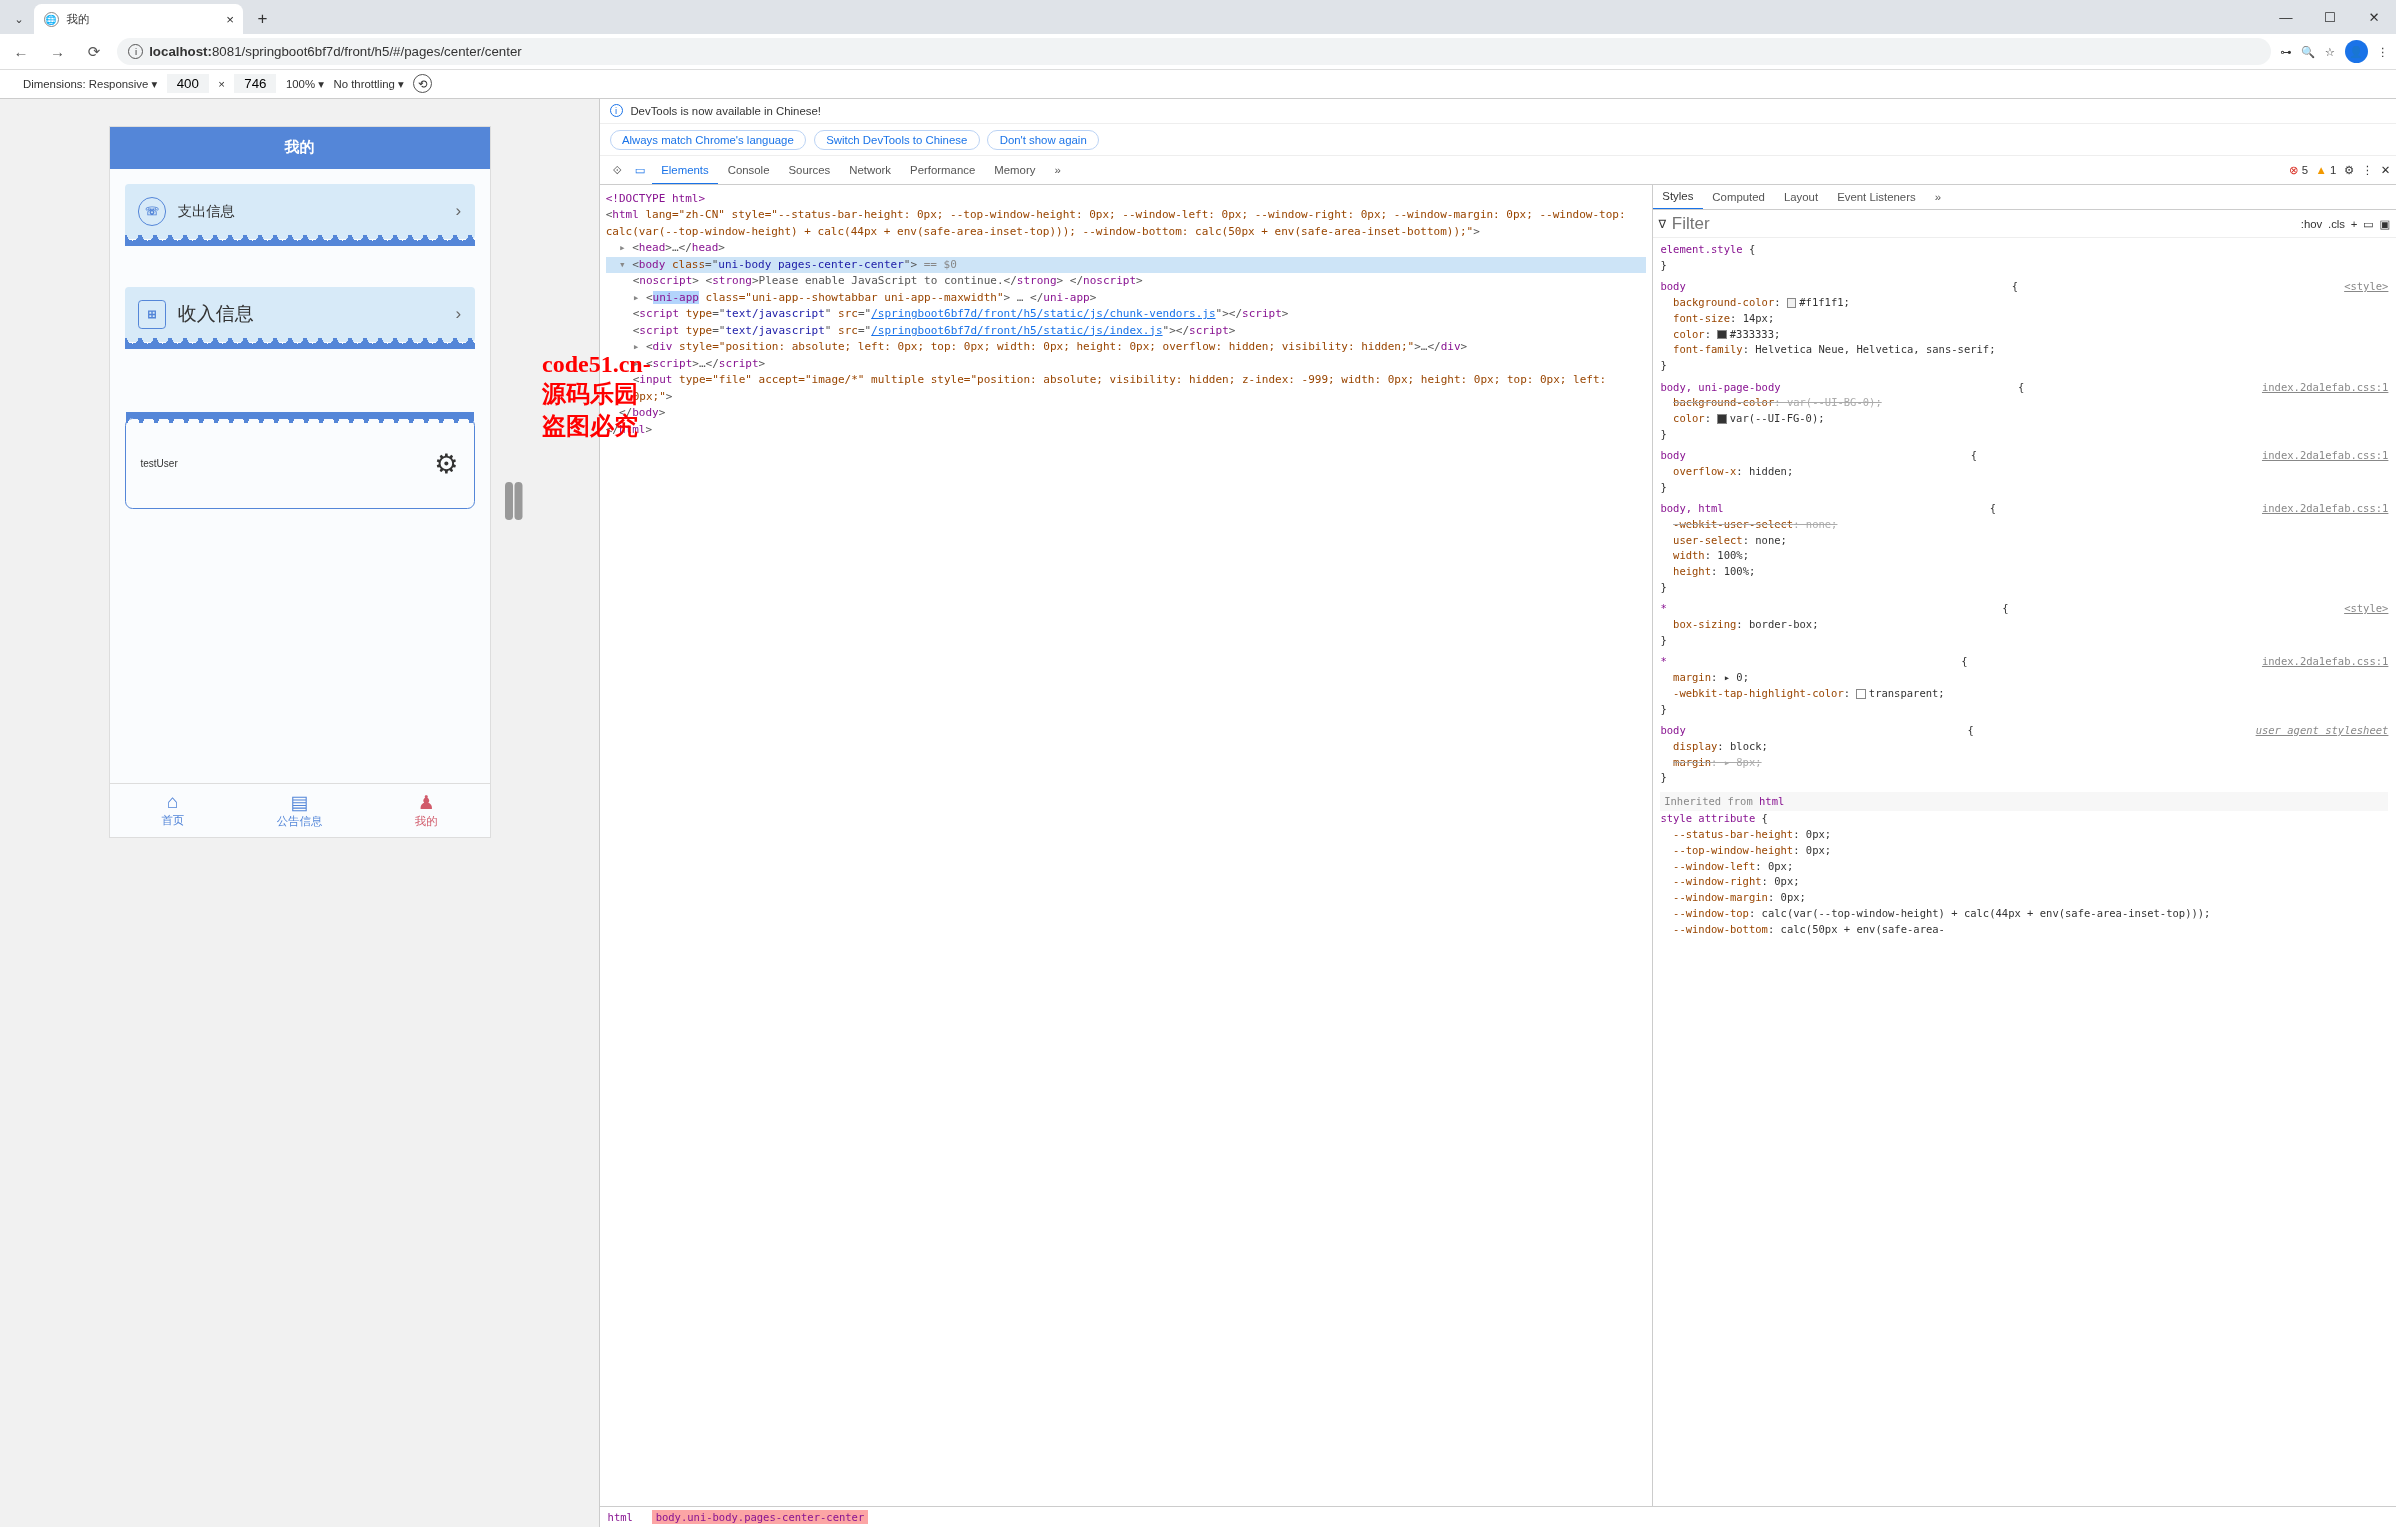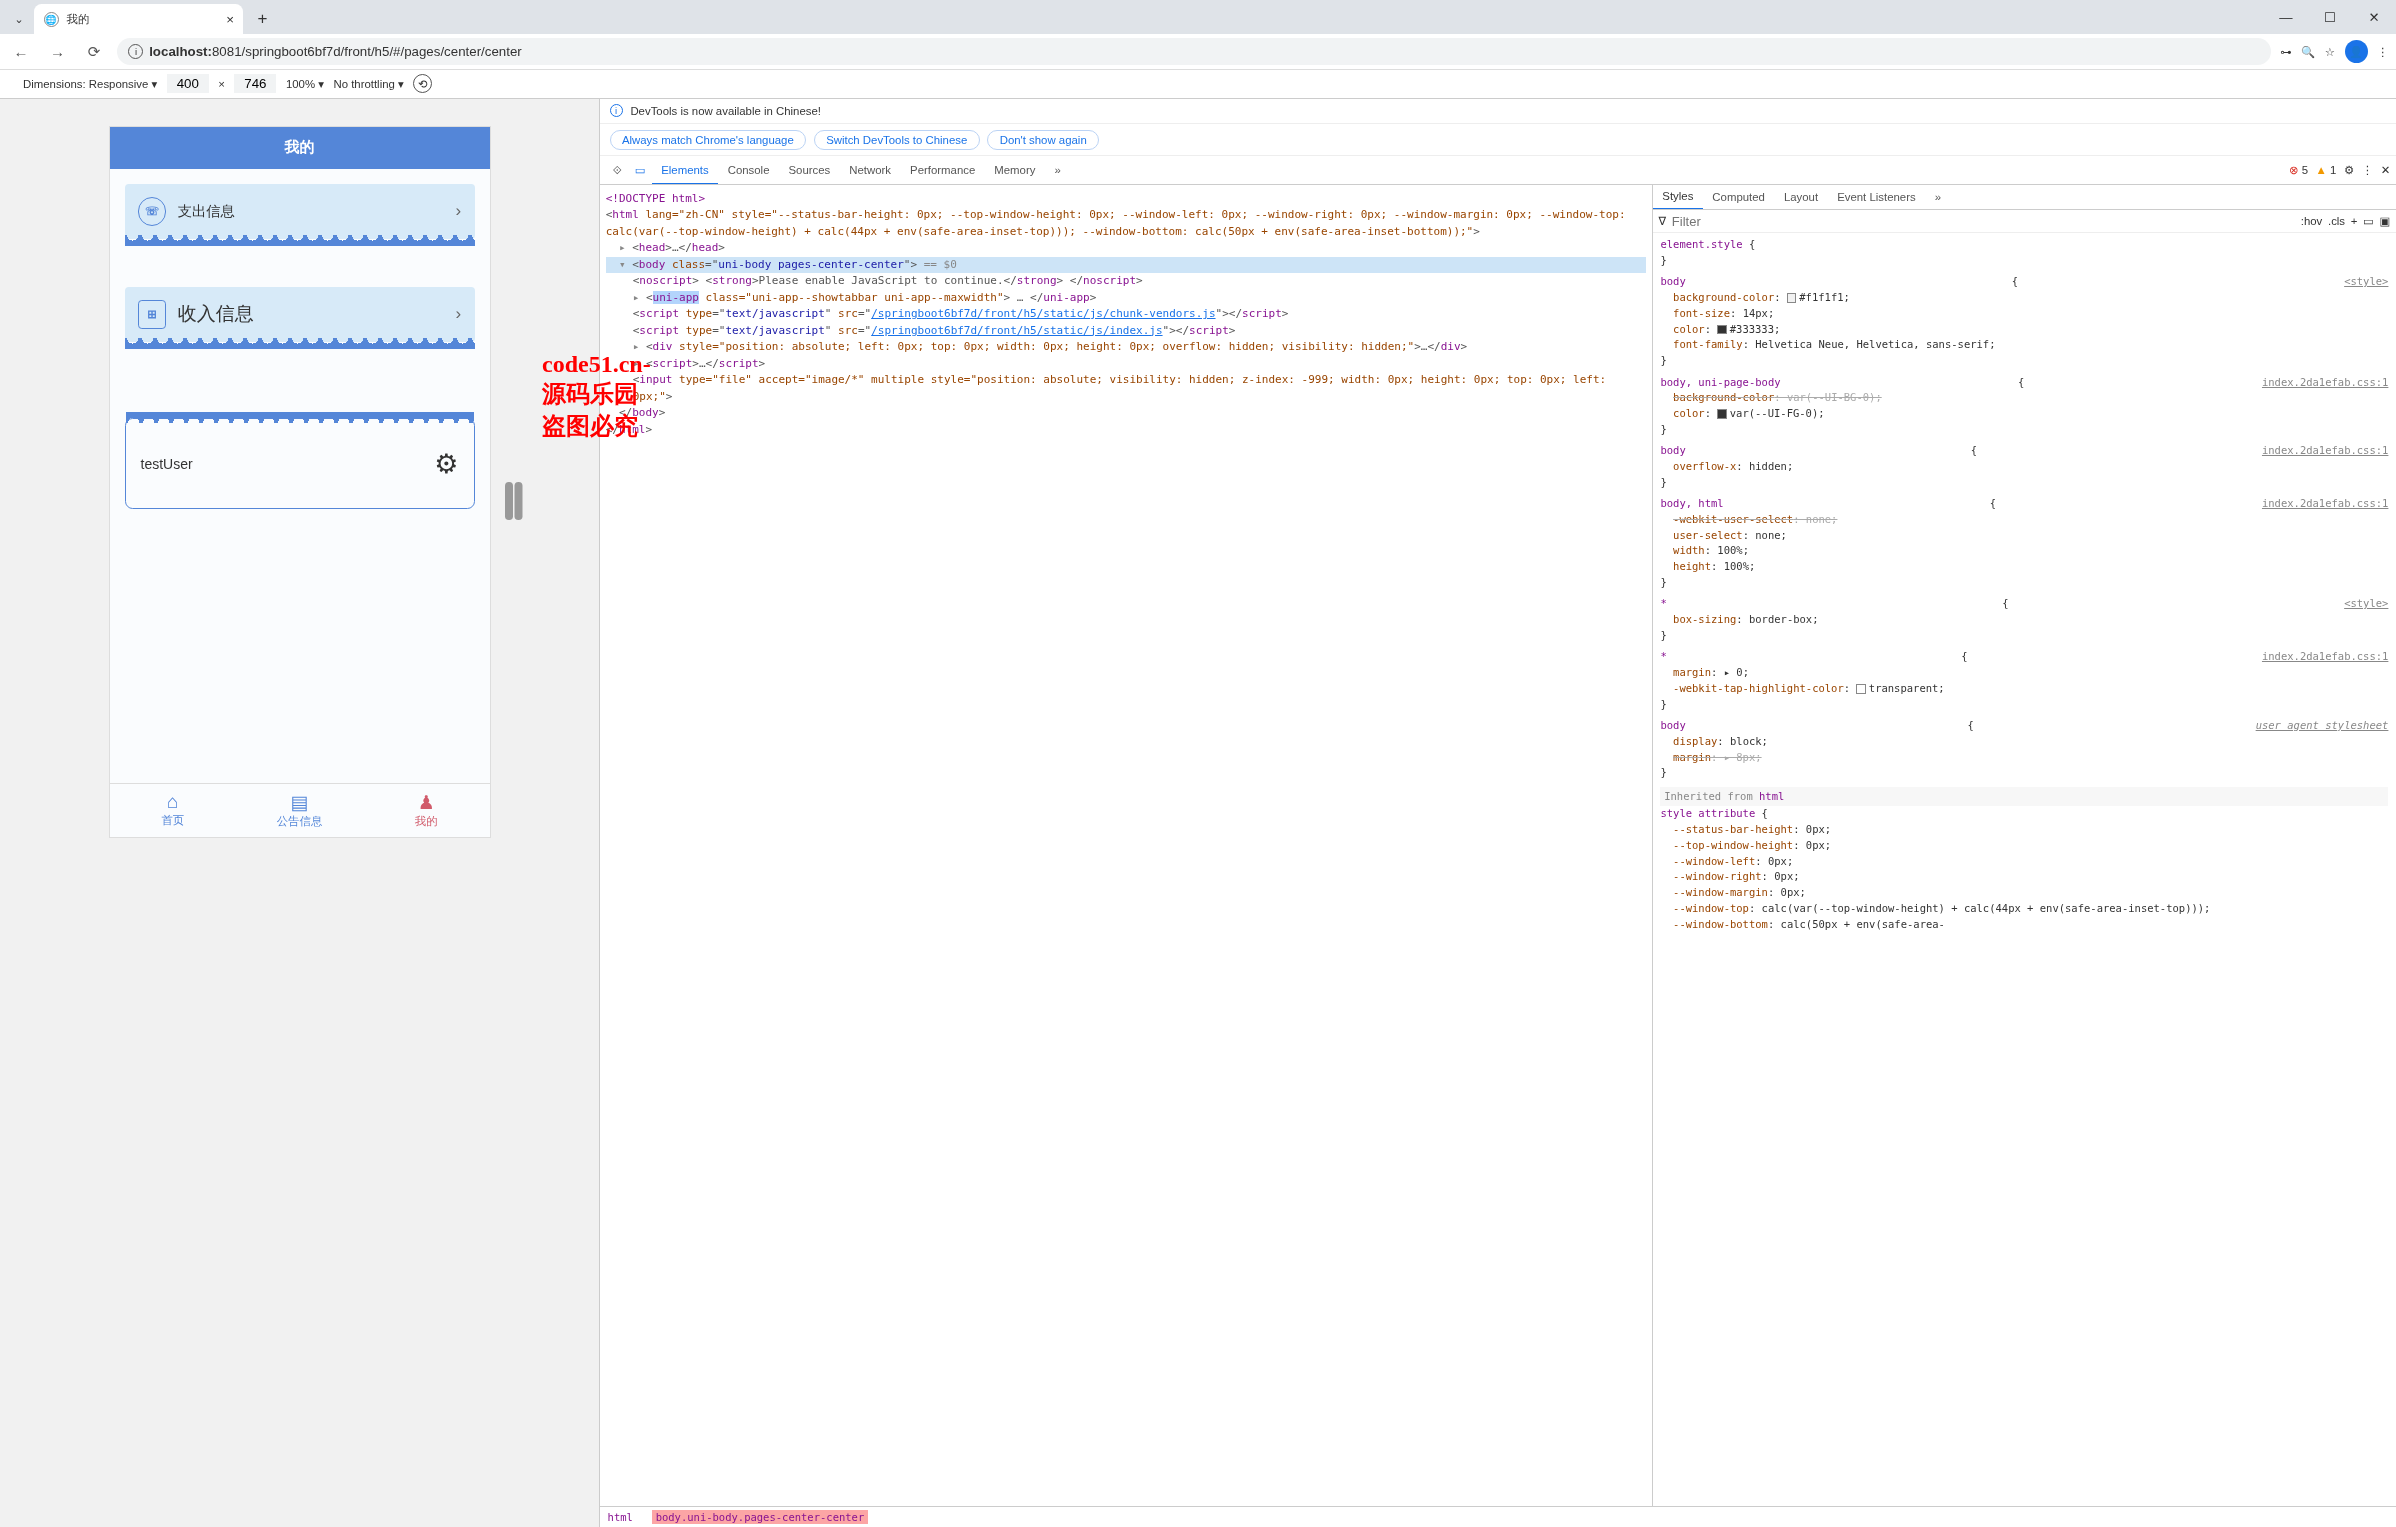--- a/index.html
+++ b/index.html
@@ -70,21 +70,21 @@
 .ind { padding-left: 13.3px; }
 .ind2 { padding-left: 27px; }
 .tri::before { content: "▸ "; color: #888; }
 .trio::before { content: "▾ "; color: #888; }
 
 .styles-pane { flex: 1; border-left: 1px solid #ccc; display:flex; flex-direction:column; overflow:hidden; }
 .styles-tabs { display:flex; border-bottom:1px solid #ccc; height:25px; align-items:center; }
 .styles-tabs div { padding:0 9.5px; height:100%; display:flex; align-items:center; font-size:11.4px; color:#555;text-align:right; }
 .styles-tabs div.active { border-bottom:1.9px solid #1a73e8; color:#333; }
 .styles-filter { display:flex; align-items:center; padding:3.8px 5.7px; border-bottom:1px solid #eee; gap:5.7px; }
-.styles-filter input { border:none; flex:1; font-size:13px; outline:none; }
+.styles-filter input { border:none; flex:1; font-size:17px; outline:none; }
 .styles-body { flex:1; overflow:auto; font-family:Menlo,Consolas,monospace; font-size:10.5px; padding:3.8px 7.6px; line-height:1.5; }
 .rule { margin-bottom: 5.7px; }
 .selector-line { display:flex; justify-content:space-between; }
 .selector { color:#881391; }
 .source { color:#888; text-decoration:underline; }
 .prop { color:#994500; }
 .pval { color:#333; }
 .swatch { display:inline-block; width:9.5px; height:9.5px; border:1px solid #888; vertical-align:middle; margin-right:2.9px; }
 .strike { text-decoration:line-through; color:#aaa; }
 .inherited { background:#f7f7f7; padding:1.9px 3.8px; color:#888; }
@@ -148,21 +148,21 @@
           <span class="circle-icon">☏</span>
           <span style="font-size:14.3px;">支出信息</span>
           <span class="chev">›</span>
         </div>
         <div class="wave-card">
           <span class="circle-icon" style="border-radius:3.8px;">⊞</span>
           <span style="font-size:19px;">收入信息</span>
           <span class="chev">›</span>
         </div>
         <div class="user-card">
-          <span style="font-size:14px;">testUser</span>
+          <span style="font-size:10px;">testUser</span>
           <span class="gear-icon">⚙</span>
         </div>
       </div>
       <div class="mobile-tabbar">
         <div class="tab-item"><span class="t-icon">⌂</span><span>首页</span></div>
         <div class="tab-item"><span class="t-icon">▤</span><span>公告信息</span></div>
         <div class="tab-item active"><span class="t-icon">♟</span><span>我的</span></div>
       </div>
       <div class="resize-handle"></div>
     </div>

